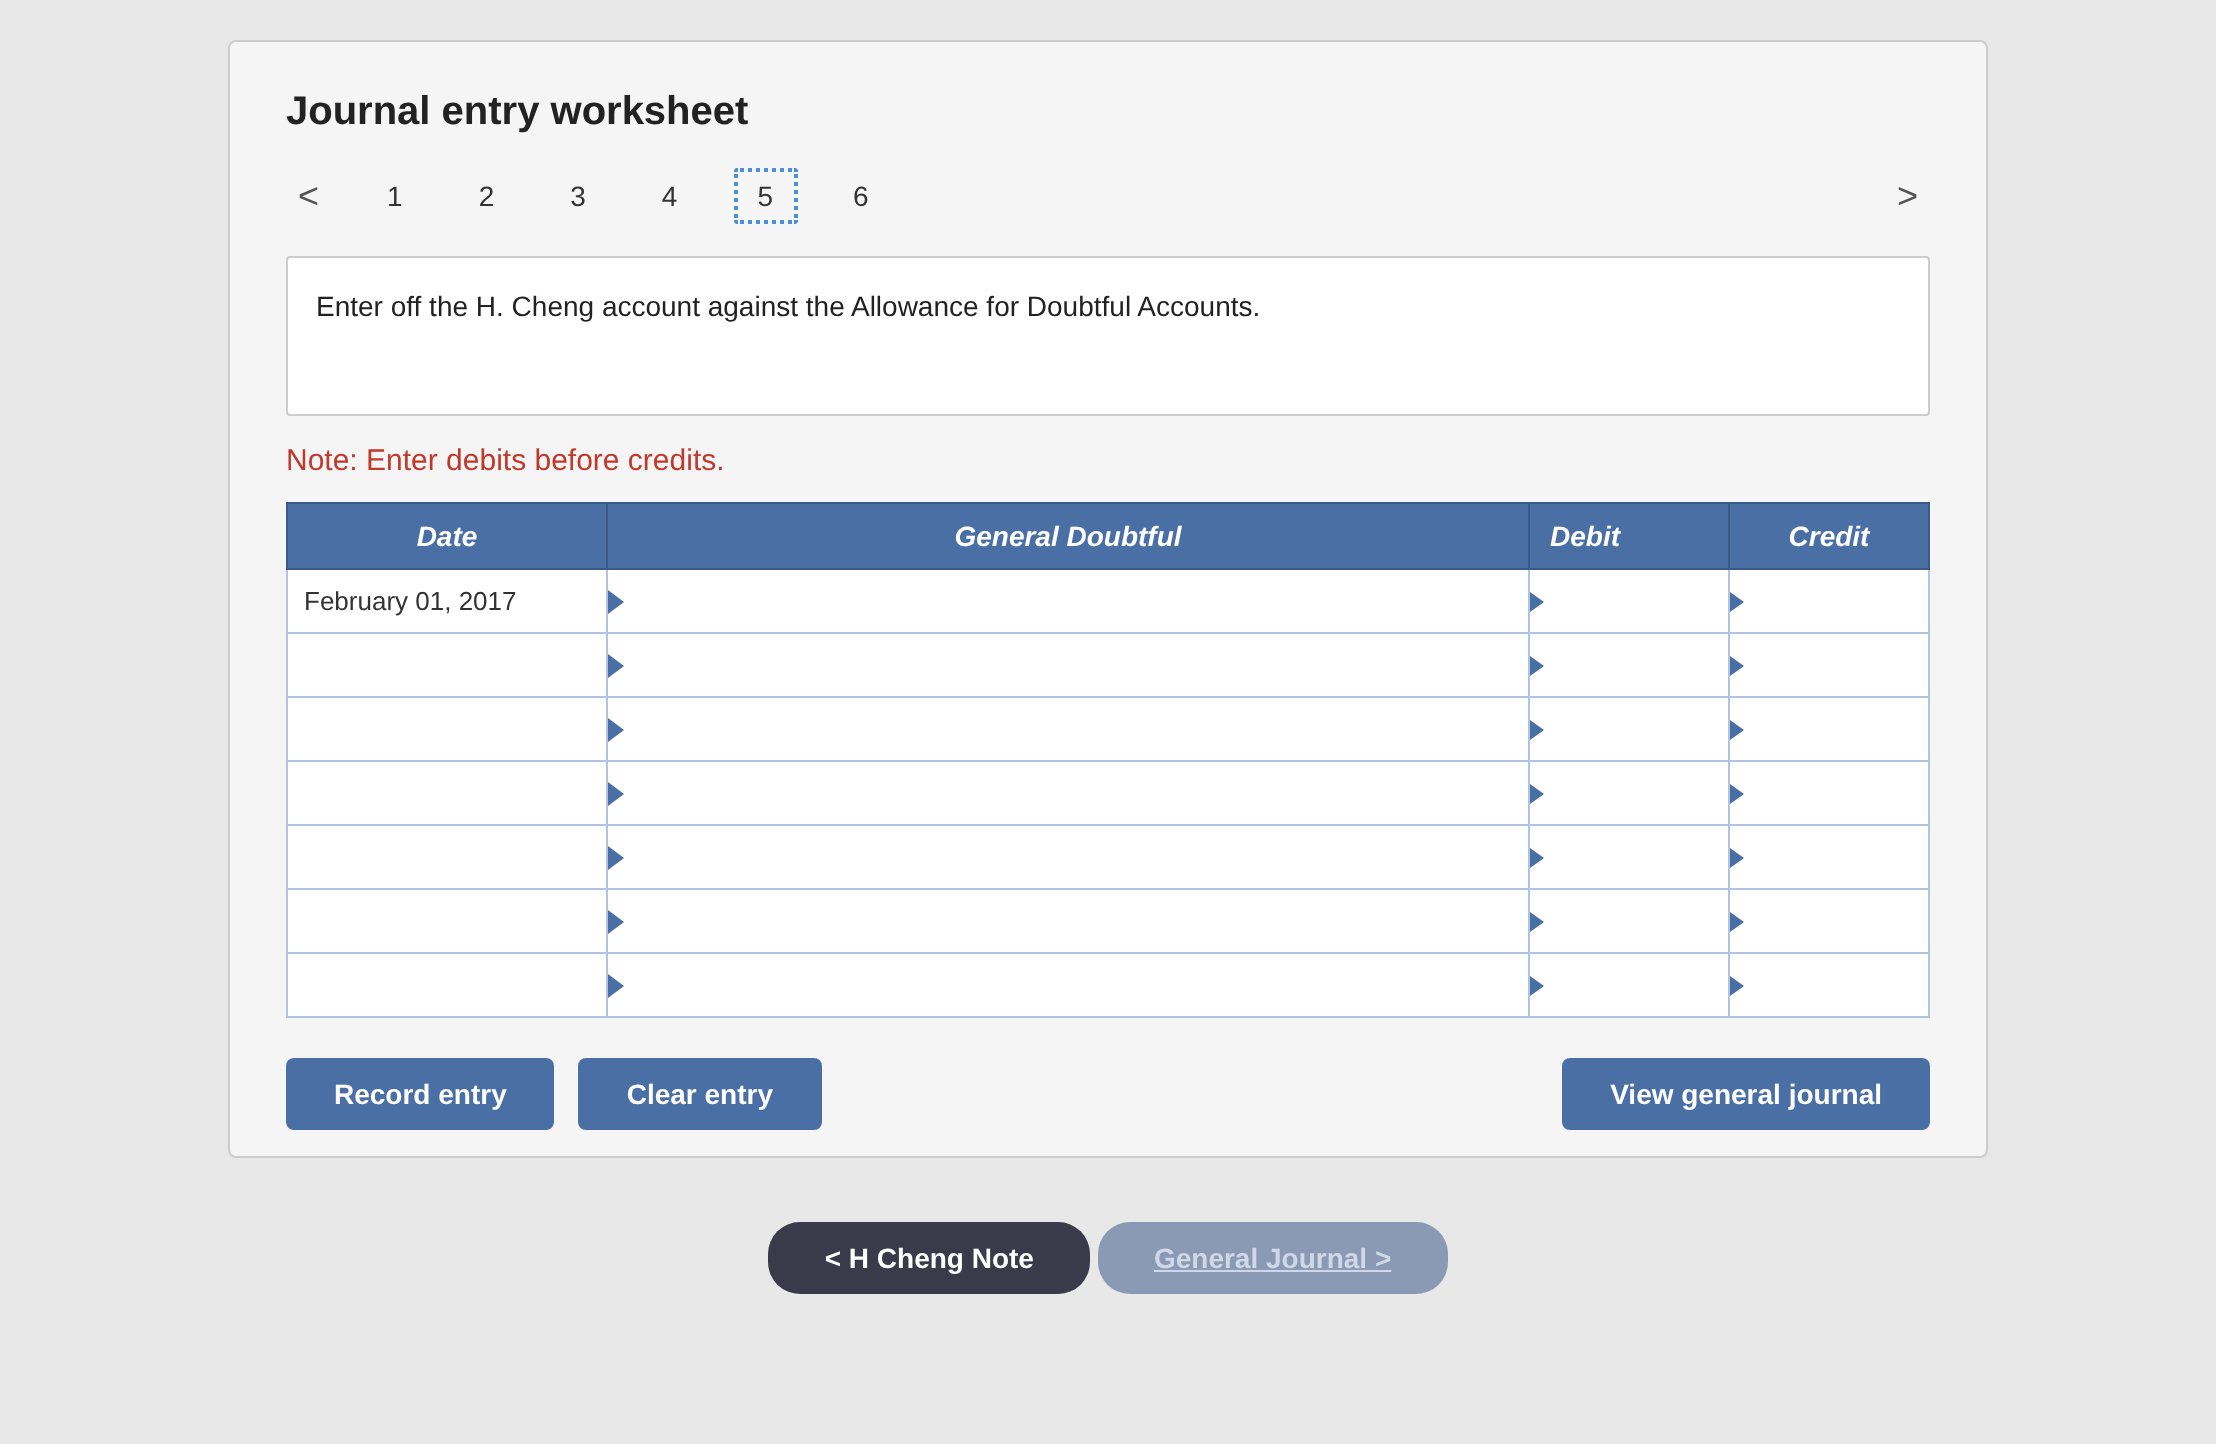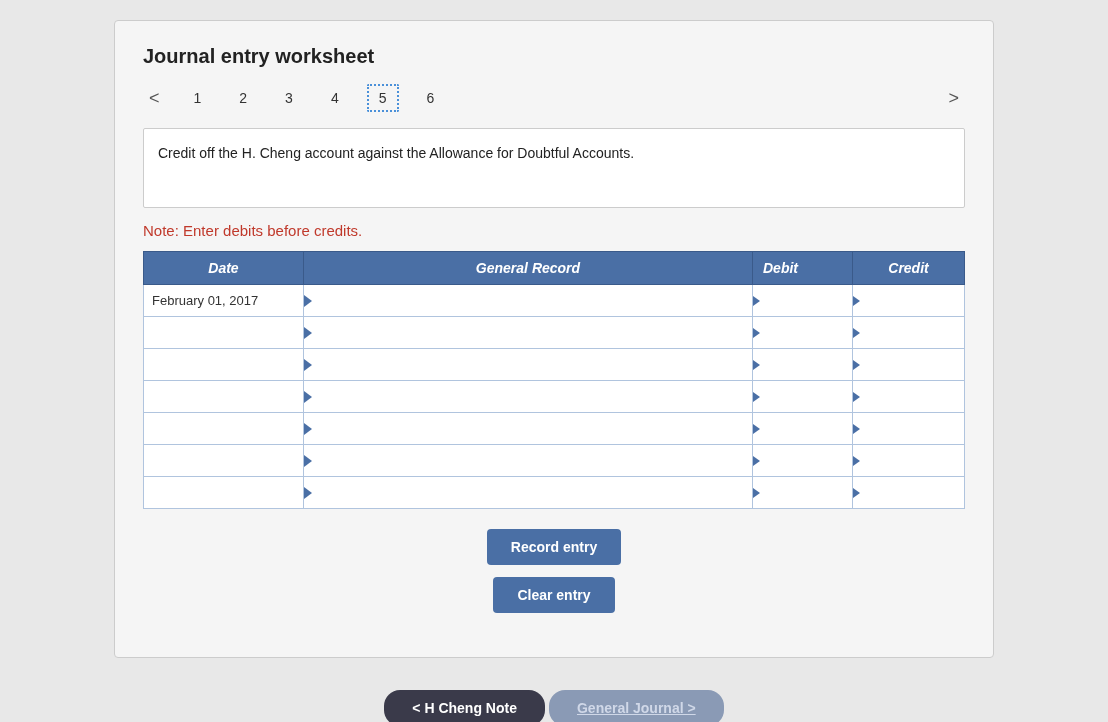--- a/index.html
+++ b/index.html
@@ -12,21 +12,21 @@
       align-items: center;
       min-height: 722px;
       padding: 20px 0 0 0;
     }
 
     .main-card {
       background: #f5f5f5;
       border: 1px solid #ccc;
       border-radius: 4px;
       width: 880px;
-      padding: 24px 28px 32px 28px;
+      padding: 24px 28px 13px 28px;
       margin-bottom: 24px;
     }
 
     .worksheet-title {
       font-size: 20px;
       font-weight: bold;
       color: #222;
       margin-bottom: 16px;
     }
 
@@ -91,21 +91,21 @@
       padding: 8px 10px;
       text-align: center;
       border: 1px solid #3a5a8a;
       font-size: 14px;
       font-style: italic;
     }
 
     .journal-table thead tr th.date-col { width: 160px; text-align: center; }
     .journal-table thead tr th.journal-col { text-align: center; }
     .journal-table thead tr th.debit-col { width: 100px; text-align: left; }
-    .journal-table thead tr th.credit-col { width: 112px; text-align: center; }
+    .journal-table thead tr th.credit-col { width: 100px; text-align: center; }
 
     .journal-table tbody tr td {
       border: 1px solid #b0c4de;
       padding: 0;
       height: 32px;
       background: #fff;
     }
 
     .journal-table tbody tr td.date-cell {
       padding: 4px 8px;
@@ -156,21 +156,20 @@
       font-size: 13px;
       background: transparent;
     }
 
     
     .button-row {
       display: flex;
       align-items: center;
       gap: 12px;
       margin-top: 8px;
-      flex-direction: column;
     }
 
     .btn {
       padding: 10px 24px;
       border: none;
       border-radius: 4px;
       font-size: 14px;
       font-weight: bold;
       cursor: pointer;
       color: #fff;
@@ -224,29 +223,29 @@
     <span class="page-num">1</span>
     <span class="page-num">2</span>
     <span class="page-num">3</span>
     <span class="page-num">4</span>
     <span class="page-num active">5</span>
     <span class="page-num">6</span>
     <div style="flex:1;"></div>
     <button class="page-arrow">&gt;</button>
   </div>
 
-  <div class="description-box">Credit off the H. Cheng account against the Allowance for Doubtful Accounts.</div>
+  <div class="description-box">Enter off the H. Cheng account against the Allowance for Doubtful Accounts.</div>
 
   <div class="note-text">Note: Enter debits before credits.</div>
 
   <table class="journal-table">
     <thead>
       <tr>
         <th class="date-col">Date</th>
-        <th class="journal-col">General Record</th>
+        <th class="journal-col">General Doubtful</th>
         <th class="debit-col">Debit</th>
         <th class="credit-col">Credit</th>
       </tr>
     </thead>
     <tbody>
       <tr>
         <td class="date-cell">February 01, 2017</td>
         <td class="journal-input-cell"><input class="cell-input" type="text" style=""></td>
         <td class="input-cell"><input class="cell-input" type="text" style=""></td>
         <td class="input-cell"><input class="cell-input" type="text" style=""></td>
@@ -287,19 +286,20 @@
         <td class="input-cell"><input class="cell-input" type="text" style=""></td>
         <td class="input-cell"><input class="cell-input" type="text" style=""></td>
       </tr>
     </tbody>
   </table>
 
   <div class="button-row">
     <button class="btn btn-primary">Record entry</button>
     <button class="btn btn-primary">Clear entry</button>
     <div class="btn-spacer"></div>
+    <button class="btn btn-primary">View general journal</button>
   </div>
 </div>
 
 <div class="bottom-nav">
   <button class="bottom-btn bottom-btn-dark">&lt; H Cheng Note</button>
   <button class="bottom-btn bottom-btn-light">General Journal &gt;</button>
 </div>
 
 </body></html>

